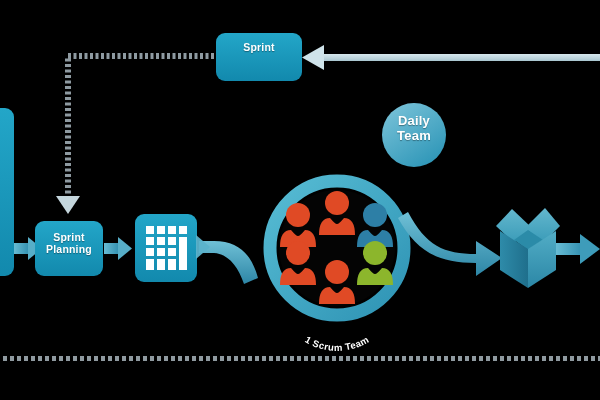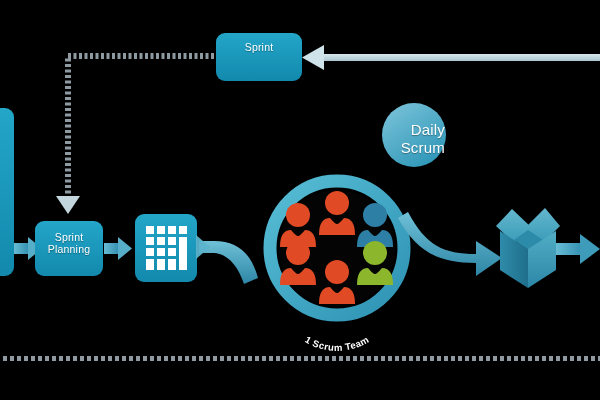--- a/index.html
+++ b/index.html
@@ -1,25 +1,25 @@
 <!DOCTYPE html>
 <html><head>
 <meta charset="utf-8">
 <style>
   html,body{margin:0;padding:0;background:#000;}
   body{width:600px;height:400px;overflow:hidden;
        font-family:"Liberation Sans","DejaVu Sans",sans-serif;}
   #stage{position:relative;width:600px;height:400px;background:#000000;}
   #stage svg{position:absolute;left:0;top:0;}
-  .lbl{position:absolute;color:#ffffff;font-weight:normal;text-align:center;
+  .lbl{position:absolute;color:#ffffff;font-weight:bold;text-align:center;
        line-height:1.18;letter-spacing:.2px;pointer-events:none;
        text-shadow:0 1px 1px rgba(0,0,0,.35);}
   #retro-label{left:220px;top:41px;width:78px;font-size:10.5px;}
   #planning-label{left:38px;top:231px;width:62px;font-size:10.5px;}
-  #daily-label{left:383px;top:121px;width:62px;font-size:15px;text-align:right;}
+  #daily-label{left:383px;top:113px;width:62px;font-size:13px;}
   .curved-txt{font-size:9.5px;font-weight:bold;fill:#ffffff;
               font-family:"Liberation Sans","DejaVu Sans",sans-serif;
               letter-spacing:.4px;}
 </style>
 </head>
 <body>
 
 <div id="stage">
 
 <svg width="600" height="400" viewBox="0 0 600 400">
@@ -197,16 +197,16 @@
   <div>Sprint</div>
 </div>
 
 <div class="lbl" id="planning-label">
   <div>Sprint</div>
   <div>Planning</div>
 </div>
 
 <div class="lbl" id="daily-label">
   <div>Daily</div>
-  <div>Scrum</div>
+  <div>Team</div>
 </div>
 
 </div>
 
 </body></html>

